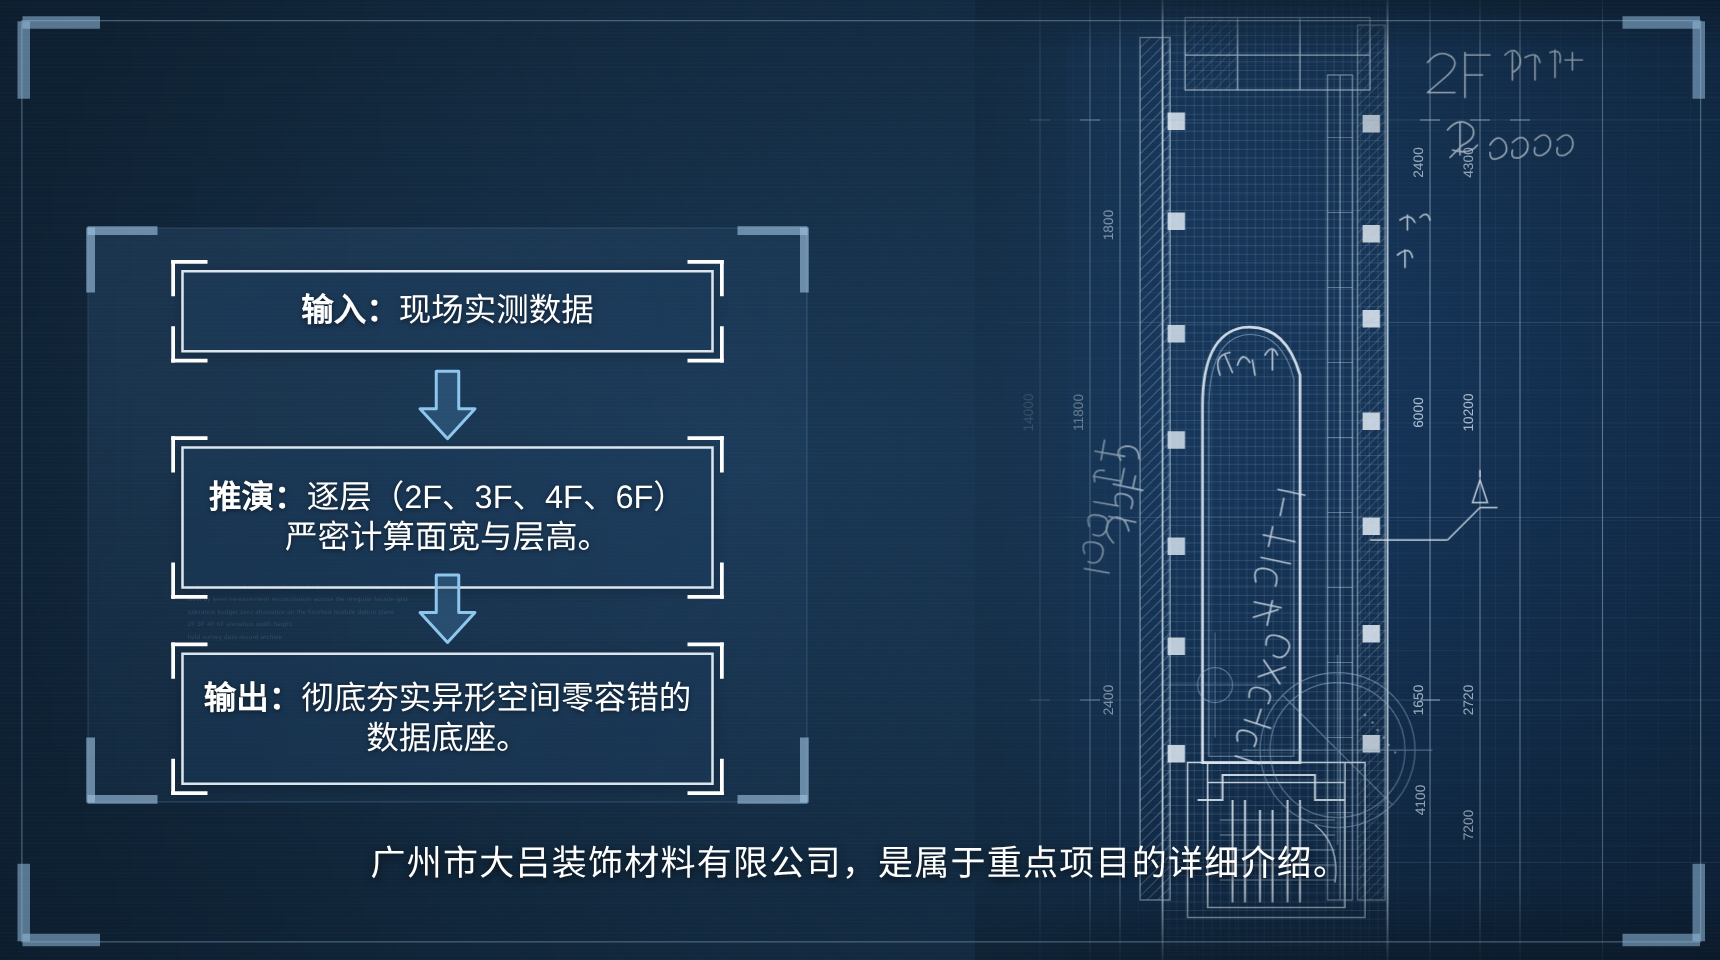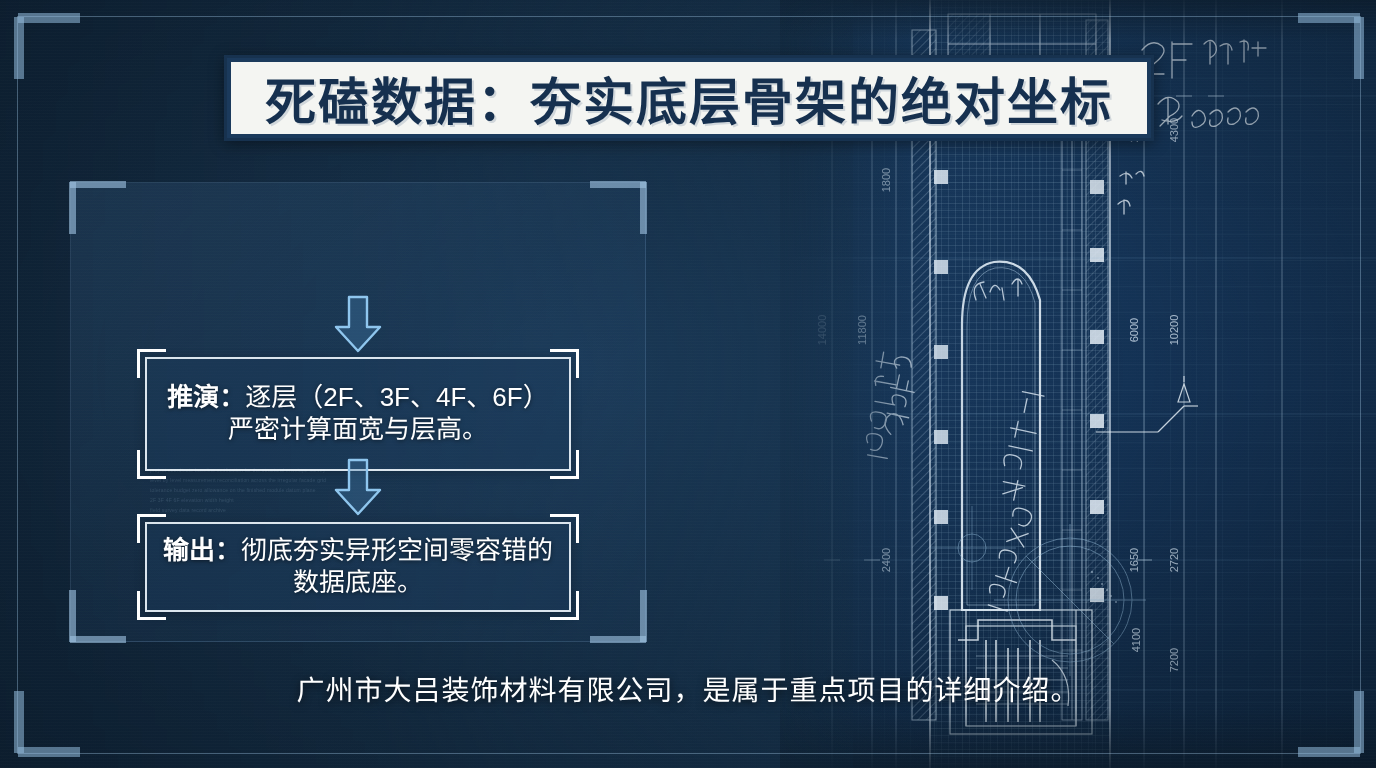--- a/index.html
+++ b/index.html
@@ -155,21 +155,21 @@
     box-sizing: border-box;
     border: 2px solid rgba(235,243,250,0.93);
     background: rgba(30,62,96,0.34);
     display: flex;
     align-items: center;
     justify-content: center;
     box-shadow: 0 2px 10px rgba(0,0,0,0.22);
   }
   .box-1 { left: 145px; top: 216px;  width: 426px; height: 66px; }
   .box-2 { left: 145px; top: 357px;  width: 426px; height: 114px; }
-  .box-3 { left: 145px; top: 522px;  width: 426px; height: 90px; align-items: center; }
+  .box-3 { left: 145px; top: 522px;  width: 426px; height: 106px; align-items: center; }
 
   .bracket {
     position: absolute;
     border-color: #ffffff;
     border-style: solid;
     width: 26px; height: 26px;
   }
   .br-tl { left: -10px; top: -10px; border-width: 3px 0 0 3px; }
   .br-tr { right: -10px; top: -10px; border-width: 3px 3px 0 0; }
   .br-bl { left: -10px; bottom: -10px; border-width: 0 0 3px 3px; }
@@ -473,45 +473,49 @@
     <div class="frame-corner fc-tl"></div>
     <div class="frame-corner fc-tl2"></div>
     <div class="frame-corner fc-bl"></div>
     <div class="frame-corner fc-bl2"></div>
     <div class="frame-corner fc-tr"></div>
     <div class="frame-corner fc-tr2"></div>
     <div class="frame-corner fc-br"></div>
     <div class="frame-corner fc-br2"></div>
   </div>
 
-  <div class="title-wrap">
-    <div class="title-inner">
-      <div class="title-text">死磕数据：夯实底层骨架的绝对坐标</div>
-    </div>
-  </div>
 
   <div class="glass">
     <div class="glass-corner gc-tl-h"></div>
     <div class="glass-corner gc-tl-v"></div>
     <div class="glass-corner gc-tr-h"></div>
     <div class="glass-corner gc-tr-v"></div>
     <div class="glass-corner gc-bl-h"></div>
     <div class="glass-corner gc-bl-v"></div>
     <div class="glass-corner gc-br-h"></div>
     <div class="glass-corner gc-br-v"></div>
   </div>
 
   <div class="faint-text">
     <div class="ft-row">project coordinate baseline verification for the structural envelope survey</div>
     <div class="ft-row">level by level measurement reconciliation across the irregular facade grid</div>
     <div class="ft-row">tolerance budget zero allowance on the finished module datum plane</div>
     <div class="ft-row">2F 3F 4F 6F  elevation  width  height</div>
     <div class="ft-row">field survey  data  record  archive</div>
   </div>
 
+  <div class="flow-box box-1">
+    <span class="bracket br-tl"></span>
+    <span class="bracket br-tr"></span>
+    <span class="bracket br-bl"></span>
+    <span class="bracket br-br"></span>
+    <div class="box-text">
+      <span class="lead">输入：</span><span>现场实测数据</span>
+    </div>
+  </div>
 
   <svg class="arrow arrow-1" viewBox="0 0 56 60">
     <path d="M19 2 H37 V32 H50 L28 56 L6 32 H19 Z" fill="rgba(70,125,175,0.35)" stroke="#8fc6ee" stroke-width="2.4" stroke-linejoin="round"></path>
   </svg>
 
   <div class="flow-box box-2">
     <span class="bracket br-tl"></span>
     <span class="bracket br-tr"></span>
     <span class="bracket br-bl"></span>
     <span class="bracket br-br"></span>

